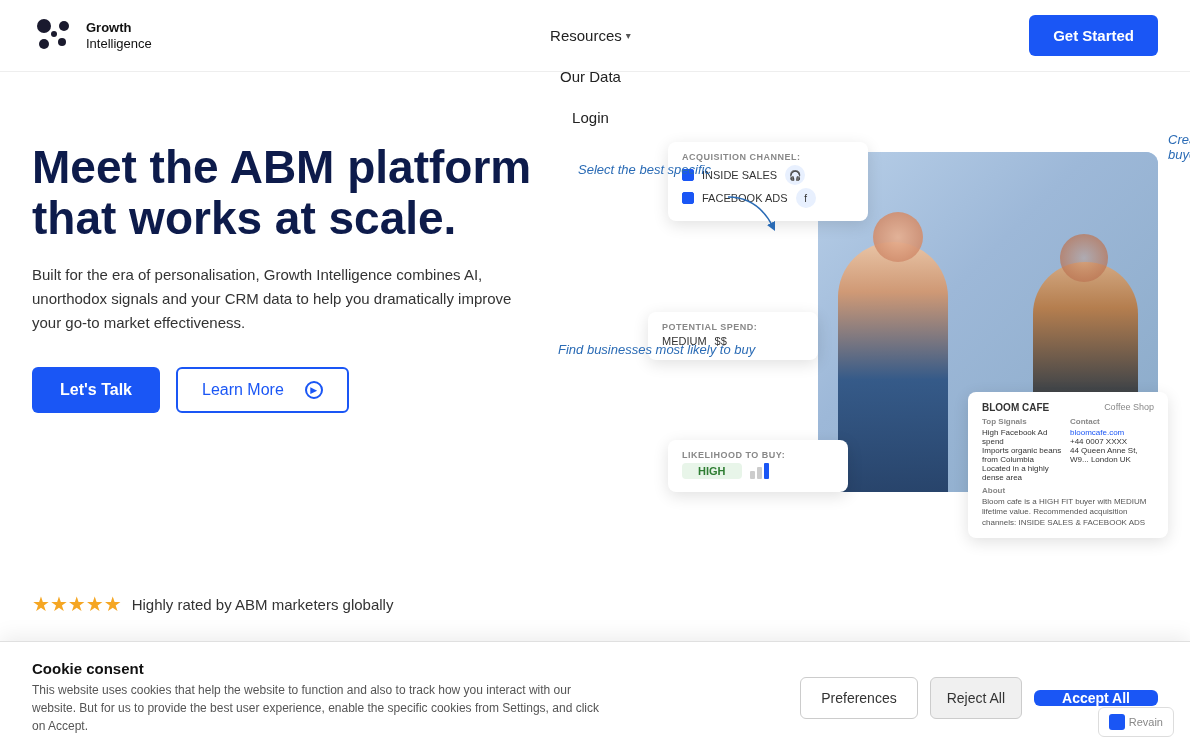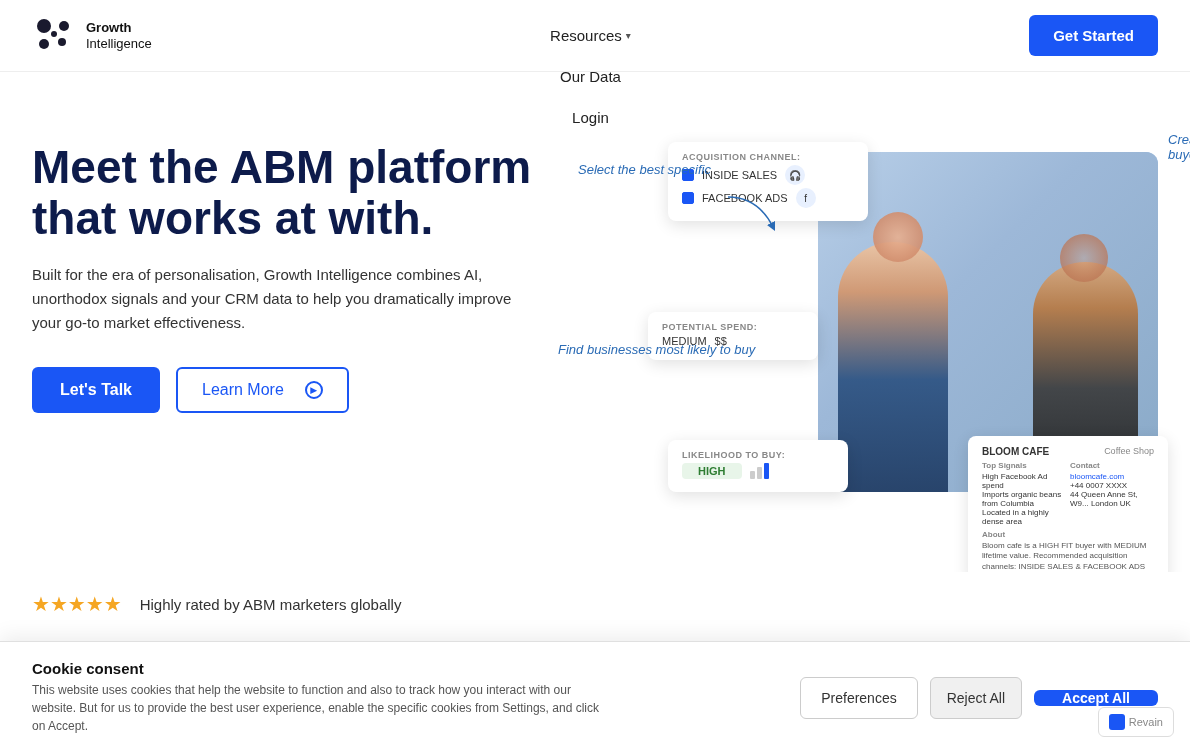--- a/index.html
+++ b/index.html
@@ -67,41 +67,41 @@
 
     
     .ui-card {
       position: absolute; background: #fff; border-radius: 8px;
       box-shadow: 0 4px 16px rgba(0,0,0,0.12); padding: 10px 14px;
       font-size: 11px; color: #333;
     }
     .card-acquisition { top: 10px; left: 30px; width: 200px; }
     .card-spend { top: 180px; left: 10px; width: 170px; }
     .card-likelihood { bottom: 40px; left: 30px; width: 180px; }
-    .card-bloom { top: 260px; right: -10px; width: 200px; font-size: 10px; margin-top: 44px; }
+    .card-bloom { top: 260px; right: -10px; width: 200px; font-size: 10px; }
 
     .card-row { display: flex; align-items: center; gap: 8px; margin: 3px 0; }
     .card-label { font-size: 9px; color: #888; font-weight: 600; text-transform: uppercase; letter-spacing: 0.5px; }
     .card-checkbox { width: 12px; height: 12px; border: 1px solid #ddd; border-radius: 2px; background: #f0f0f0; }
     .card-checkbox.checked { background: #1a56f5; border-color: #1a56f5; }
     .card-icon-circle { width: 20px; height: 20px; border-radius: 50%; background: #e8f0fe; display: flex; align-items: center; justify-content: center; font-size: 10px; }
     .$$-badge { background: #e8f5e9; color: #2e7d32; font-weight: 700; font-size: 14px; padding: 2px 8px; border-radius: 4px; }
     .high-badge { background: #e8f5e9; color: #2e7d32; font-size: 11px; font-weight: 700; padding: 2px 16px; border-radius: 4px; }
 
     
     .annot {
       position: absolute; font-family: 'Comic Sans MS', cursive, sans-serif;
       font-size: 13px; color: #2a6bb5; font-style: italic;
     }
 
     
     .social-proof { padding: 20px 32px 30px 32px; }
     .stars-row { display: flex; align-items: center; gap: 10px; margin-bottom: 24px; }
     .stars { color: #f5a623; font-size: 20px; }
-    .stars-text { font-size: 15px; color: #333; margin-left: 8px; }
+    .stars-text { font-size: 15px; color: #333; }
     .logos-row { display: flex; align-items: center; justify-content: space-between; gap: 20px; }
     .logo-item { display: flex; align-items: center; opacity: 0.45; filter: grayscale(100%); }
 
     
     .cookie-banner {
       position: fixed; bottom: 0; left: 0; right: 0;
       background: #fff; border-top: 1px solid #e0e0e0;
       display: flex; align-items: center; justify-content: space-between;
       padding: 18px 32px; z-index: 100; box-shadow: 0 -4px 20px rgba(0,0,0,0.08);
     }
@@ -167,21 +167,21 @@
     <a class="nav-link">
       <span>Login</span>
     </a>
   </div>
 
   <button class="nav-cta">Get Started</button>
 </nav>
 
 <section class="hero">
   <div class="hero-left">
-    <h1 class="hero-title">Meet the ABM platform that works at with.</h1>
+    <h1 class="hero-title">Meet the ABM platform that works at scale.</h1>
     <p class="hero-desc">Built for the era of personalisation, Growth Intelligence combines AI, unorthodox signals and your CRM data to help you dramatically improve your go-to market effectiveness.</p>
     <div class="hero-buttons">
       <button class="btn-primary">Let's Talk</button>
       <button class="btn-secondary">
         <span>Learn More</span>
         <span style="width:18px;height:18px;border-radius:50%;border:2px solid #1a56f5;display:flex;align-items:center;justify-content:center;font-size:9px;">▶</span>
       </button>
     </div>
   </div>
 

